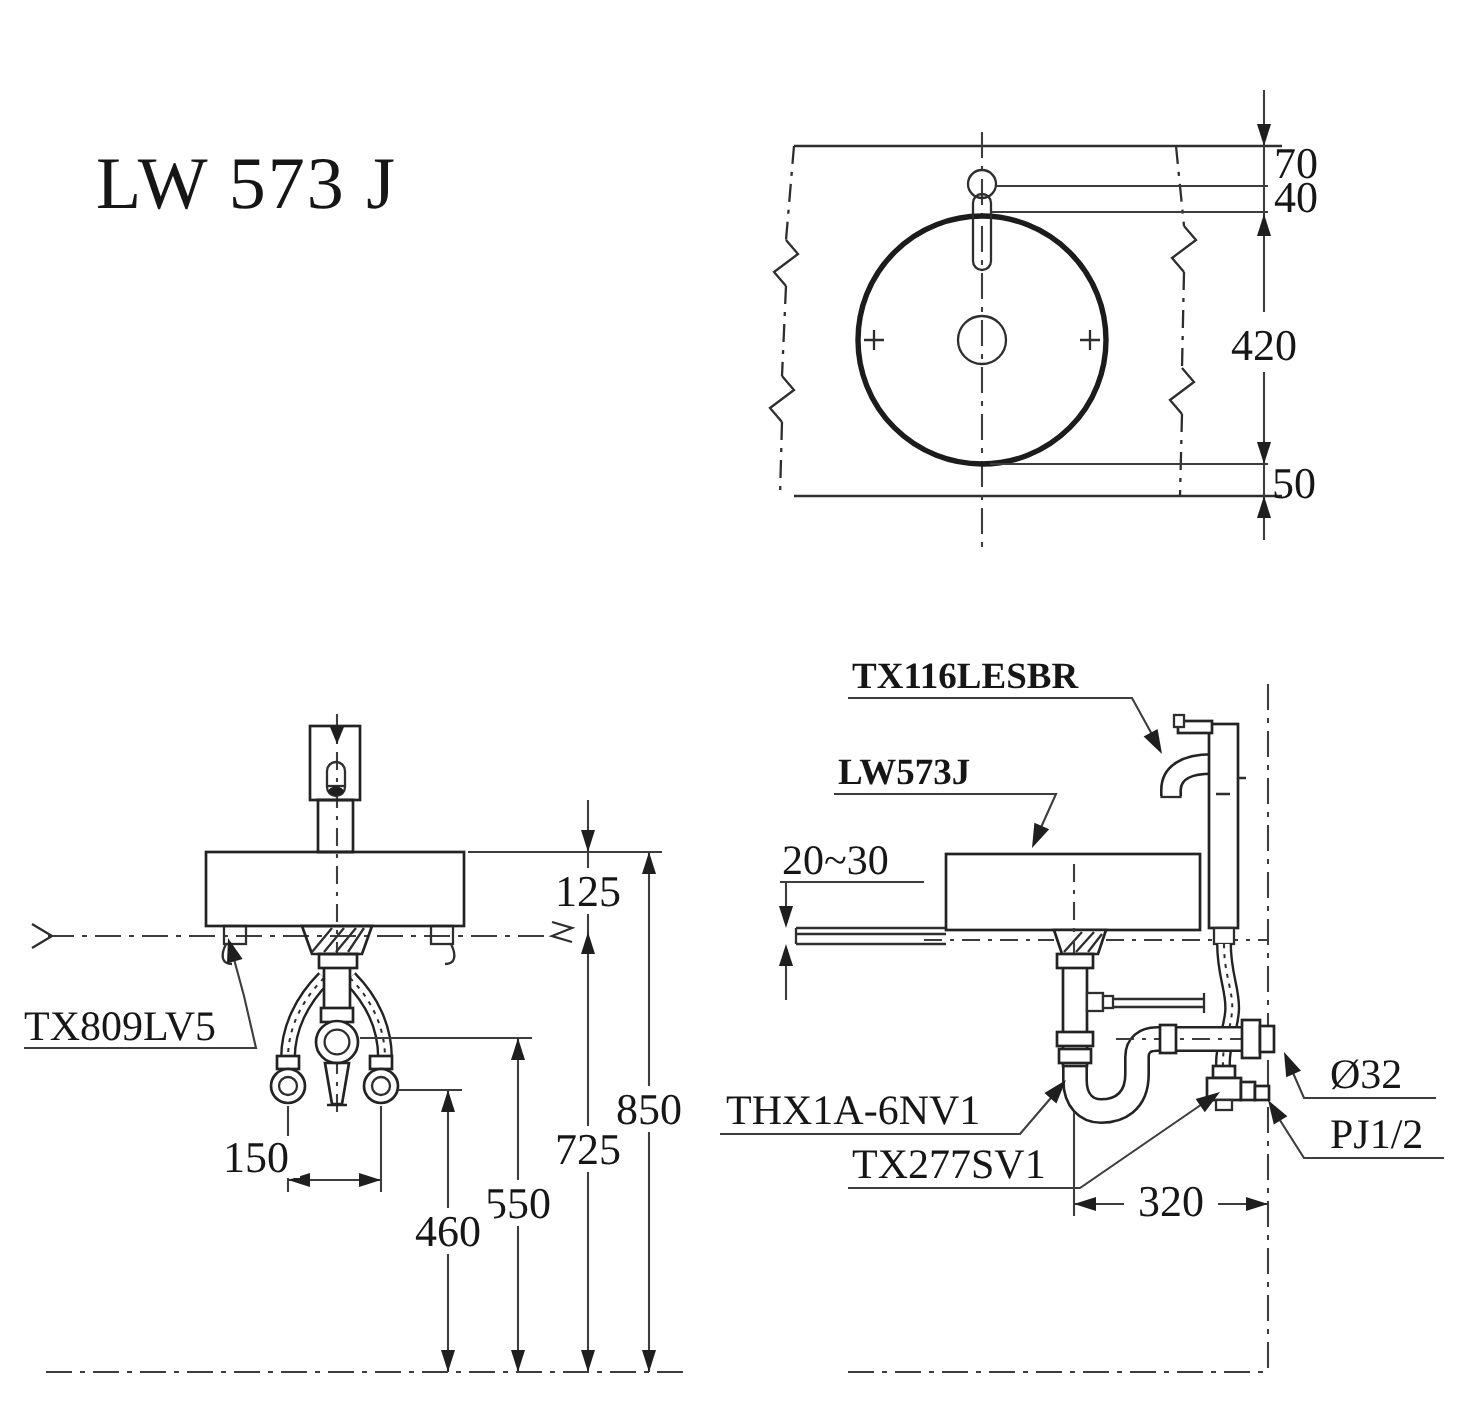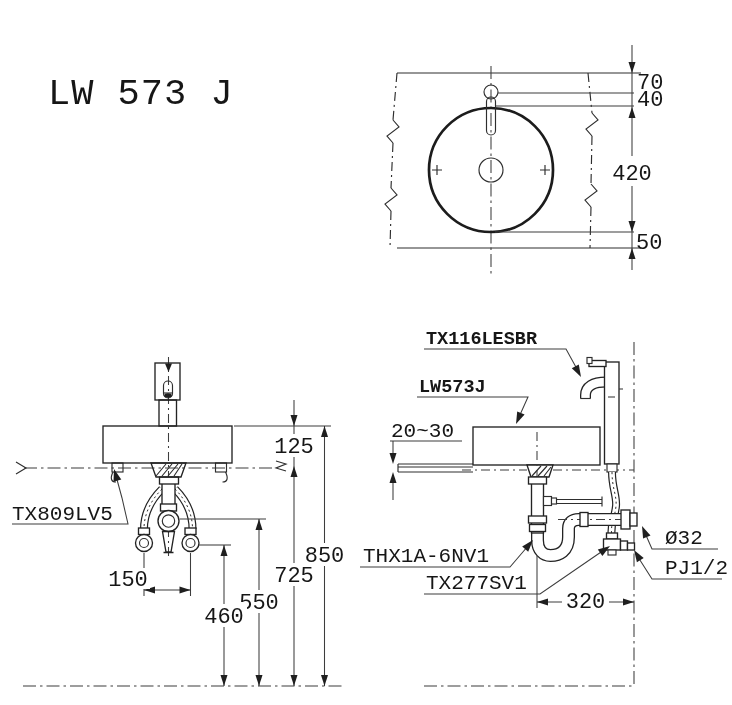--- a/index.html
+++ b/index.html
@@ -1,17 +1,17 @@
 <!DOCTYPE html>
 <html><head>
 <meta charset="utf-8">
 <style>
   html,body{margin:0;padding:0;background:#ffffff;}
   #stage{position:relative;width:732px;height:705px;background:#ffffff;overflow:hidden;
-         font-family:Liberation Mono, monospace;}
+         font-family:Liberation Serif, serif;}
   svg{position:absolute;left:0;top:0;}
   
   .ln  {stroke:#232323;stroke-width:1.35;fill:none;}
   .md  {stroke:#2e2e2e;stroke-width:1.15;fill:none;}
   .thk {stroke:#1c1c1c;stroke-width:2.7;fill:none;}
   .dim {stroke:#3d3d3d;stroke-width:1.05;fill:none;}
   .dd  {stroke-dasharray:13 4 2.5 4;}
   .dd2 {stroke-dasharray:9 4 2 4;}
   .arr {fill:#1f1f1f;stroke:none;}
   .wfill{fill:#ffffff;}

